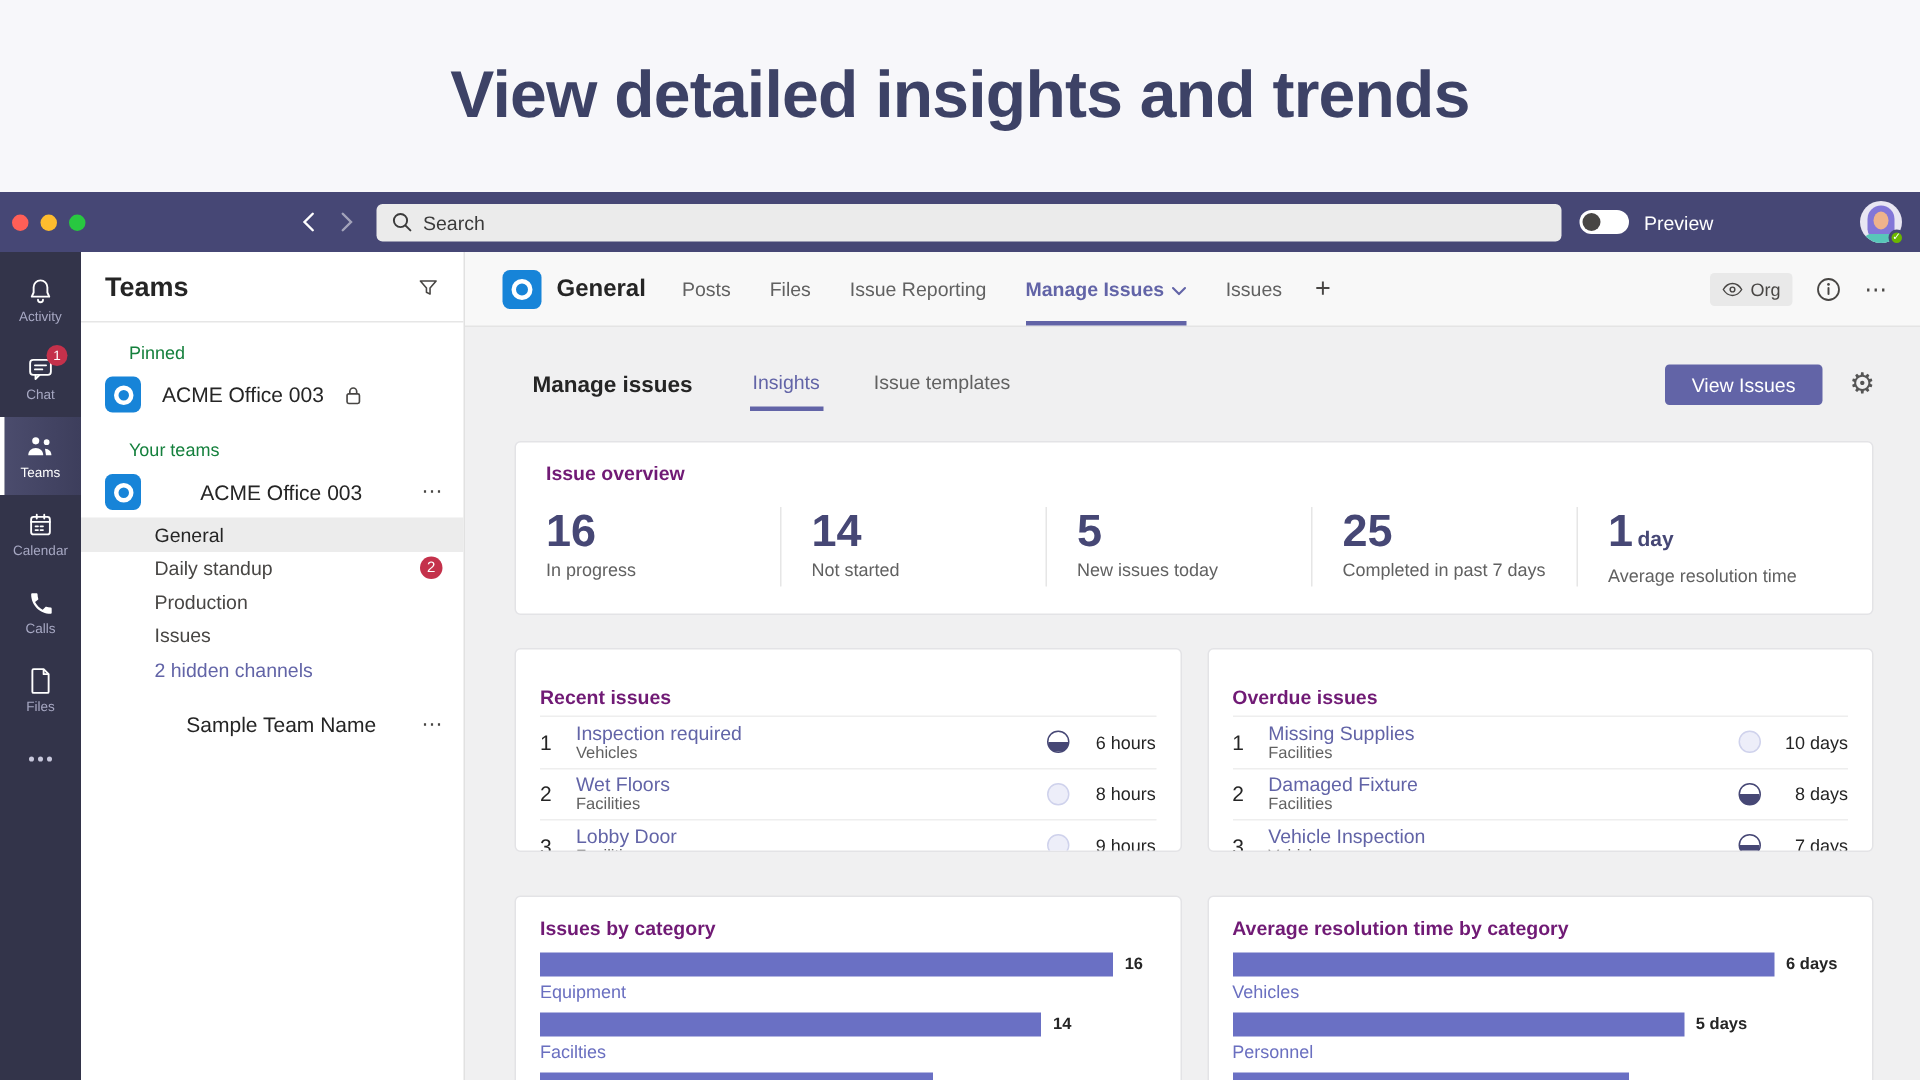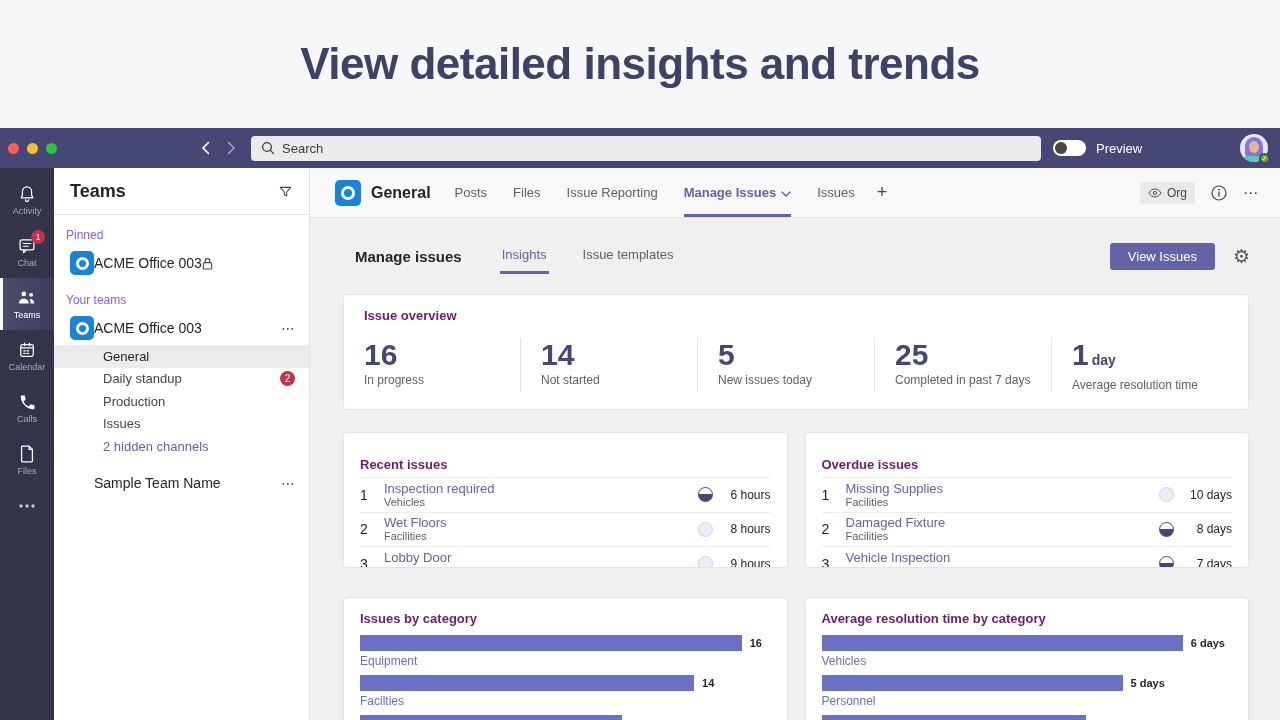--- a/index.html
+++ b/index.html
@@ -59,22 +59,22 @@
   .rail-badge{ position:absolute; top:4px; right:9px; min-width:14px; height:14px; border-radius:7px;
     background:var(--badge-red); color:#fff; font-size:9px; display:flex; align-items:center; justify-content:center; padding:0 3px;}
   .rail-more{ height:40px; display:flex; align-items:center; justify-content:center; color:#c8c8dc; cursor:pointer;}
 
   
   .sidebar{ width:256px; background:#fff; border-right:1px solid #e1e1e1; display:flex; flex-direction:column;}
   .sb-header{ height:47px; display:flex; align-items:center; justify-content:space-between;
     padding:0 16px; border-bottom:1px solid #e6e6e6; flex:0 0 47px;}
   .sb-header .t{ font-size:18px; font-weight:bold; color:#252525;}
   .sb-filter{ color:#484644; cursor:pointer; display:flex;}
-  .sb-section{ font-size:12px; color:#8b5cf6; padding:13px 12px 4px;}
-  .team-row{ display:flex; align-items:center; gap:0; padding:5px 14px 5px 16px; cursor:pointer;}
+  .sb-section{ font-size:12px; color:#15803d; padding:13px 32px 4px;}
+  .team-row{ display:flex; align-items:center; gap:14px; padding:5px 14px 5px 16px; cursor:pointer;text-align:center;}
   .team-icon{ width:24px; height:24px; border-radius:5px; background:var(--app-icon-blue);
     display:flex; align-items:center; justify-content:center; flex:0 0 24px;}
   .team-icon .ring{ width:13px; height:13px; border:3px solid #fff; border-radius:50%;}
   .team-name{ font-size:14px; color:#252525; flex:1; white-space:nowrap; overflow:hidden;}
   .team-more{ color:#484644; font-size:14px; cursor:pointer; font-family:"DejaVu Sans",sans-serif;}
   .lock{ color:#484644; display:flex;}
   .channel{ display:flex; align-items:center; padding:3px 14px 3px 49px; height:22.5px; font-size:13px;
     color:#484644; cursor:pointer;}
   .channel.active{ background:#ececec; color:#252525;}
   .channel.link{ color:var(--accent);}

